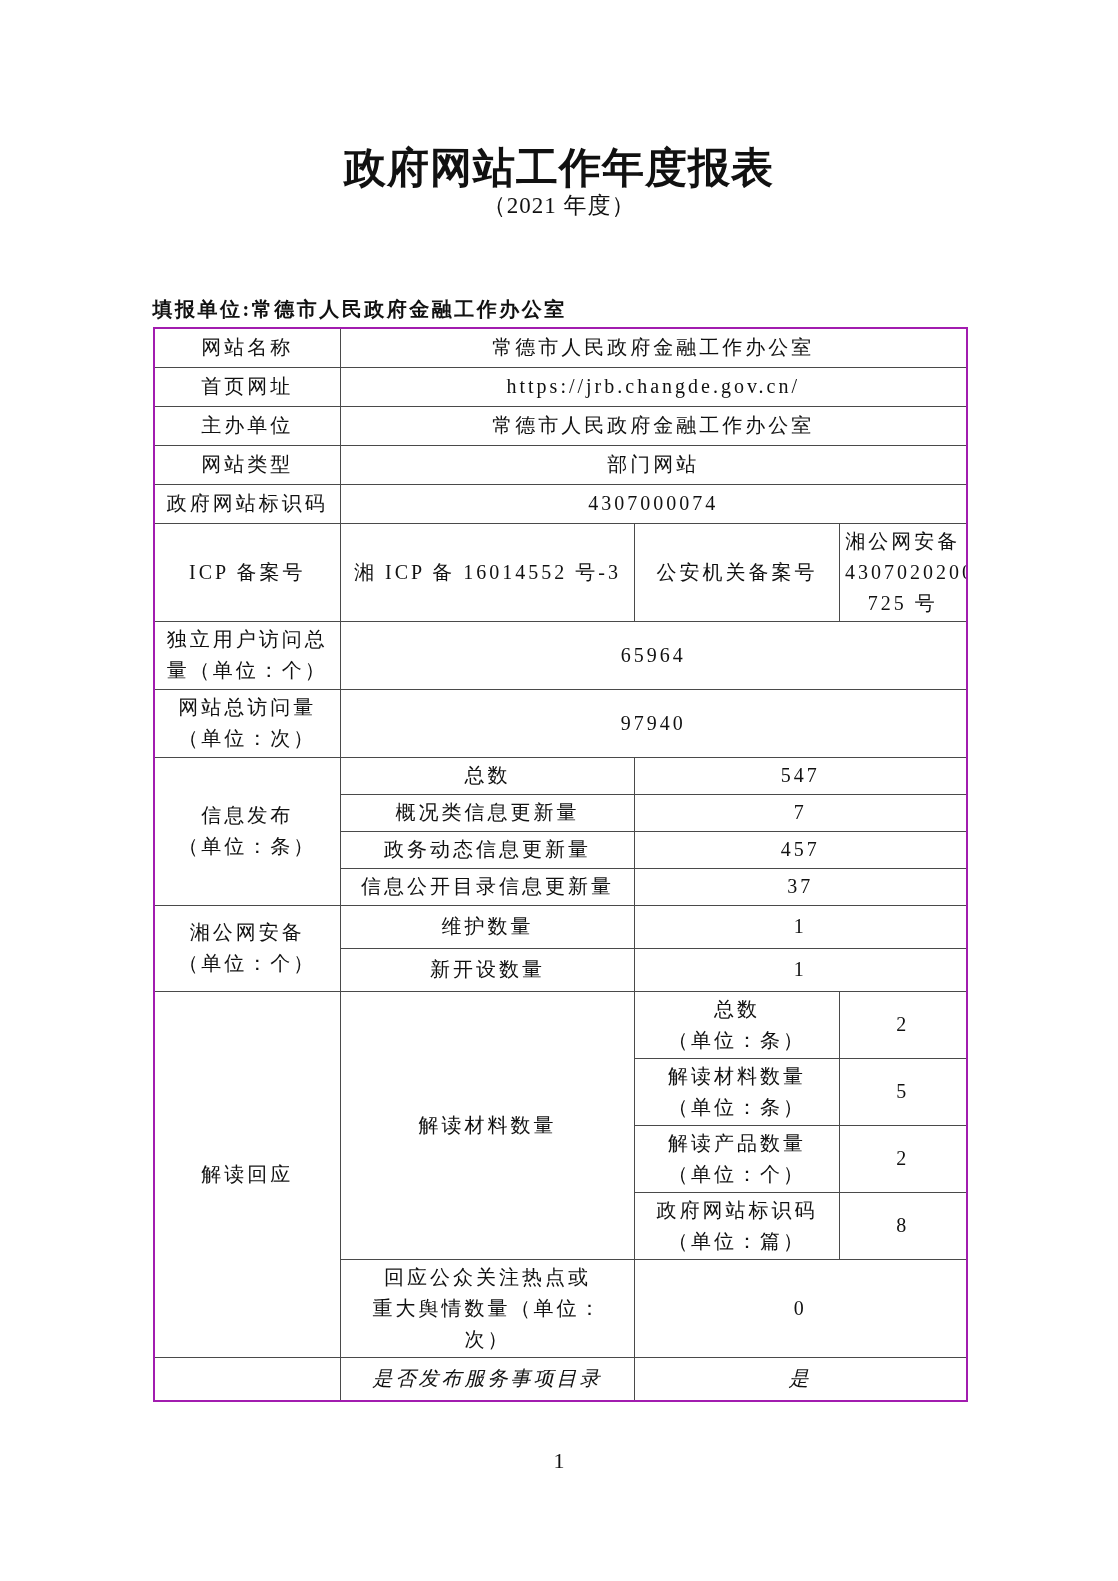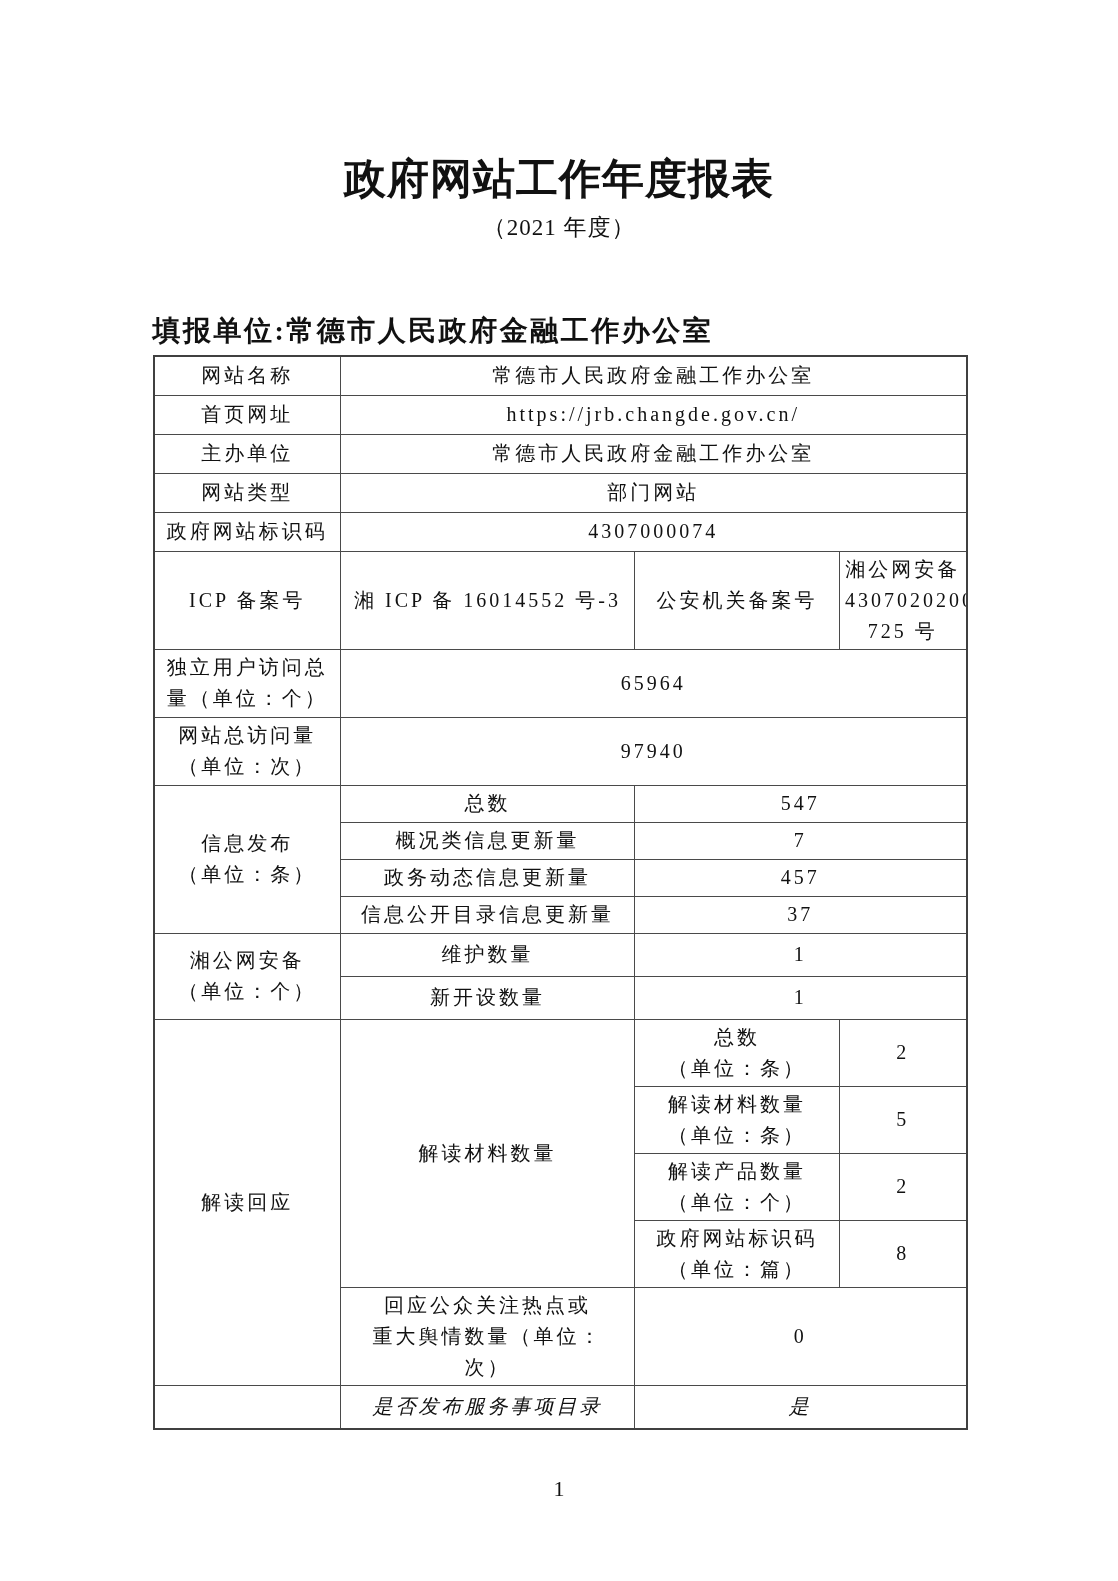--- a/index.html
+++ b/index.html
@@ -14,46 +14,46 @@
     color: #111111;
     position: relative;
     overflow: hidden;
   }
   .content {
     width: 813px;
     margin: 0 auto;
     padding-top: 146px;
   }
   .doc-title {
-    margin: 11px;
+    margin: 0;
     text-align: center;
     font-size: 42px;
     font-weight: bold;
     line-height: 1.05;
     letter-spacing: 1px;
     white-space: nowrap;
   }
   .doc-subtitle {
     text-align: center;
     font-size: 23px;
     letter-spacing: 1px;
   }
   .reporting-unit {
     margin-top: 76px;
-    font-size: 28px;
+    font-size: 20px;
     font-weight: bold;
     letter-spacing: 2.5px;
     line-height: 24px;
   }
   table.report {
-    margin-top: 12px;
+    margin-top: 6px;
     border-collapse: collapse;
     table-layout: fixed;
     width: 813px;
-    border: 2px solid #404040;
+    border: 2px solid #a21caf;
   }
   table.report th,
   table.report td {
     border: 1px solid #4a4a4a;
     font-size: 20px;
     font-weight: normal;
     text-align: center;
     vertical-align: middle;
     letter-spacing: 3px;
     line-height: 31px;

